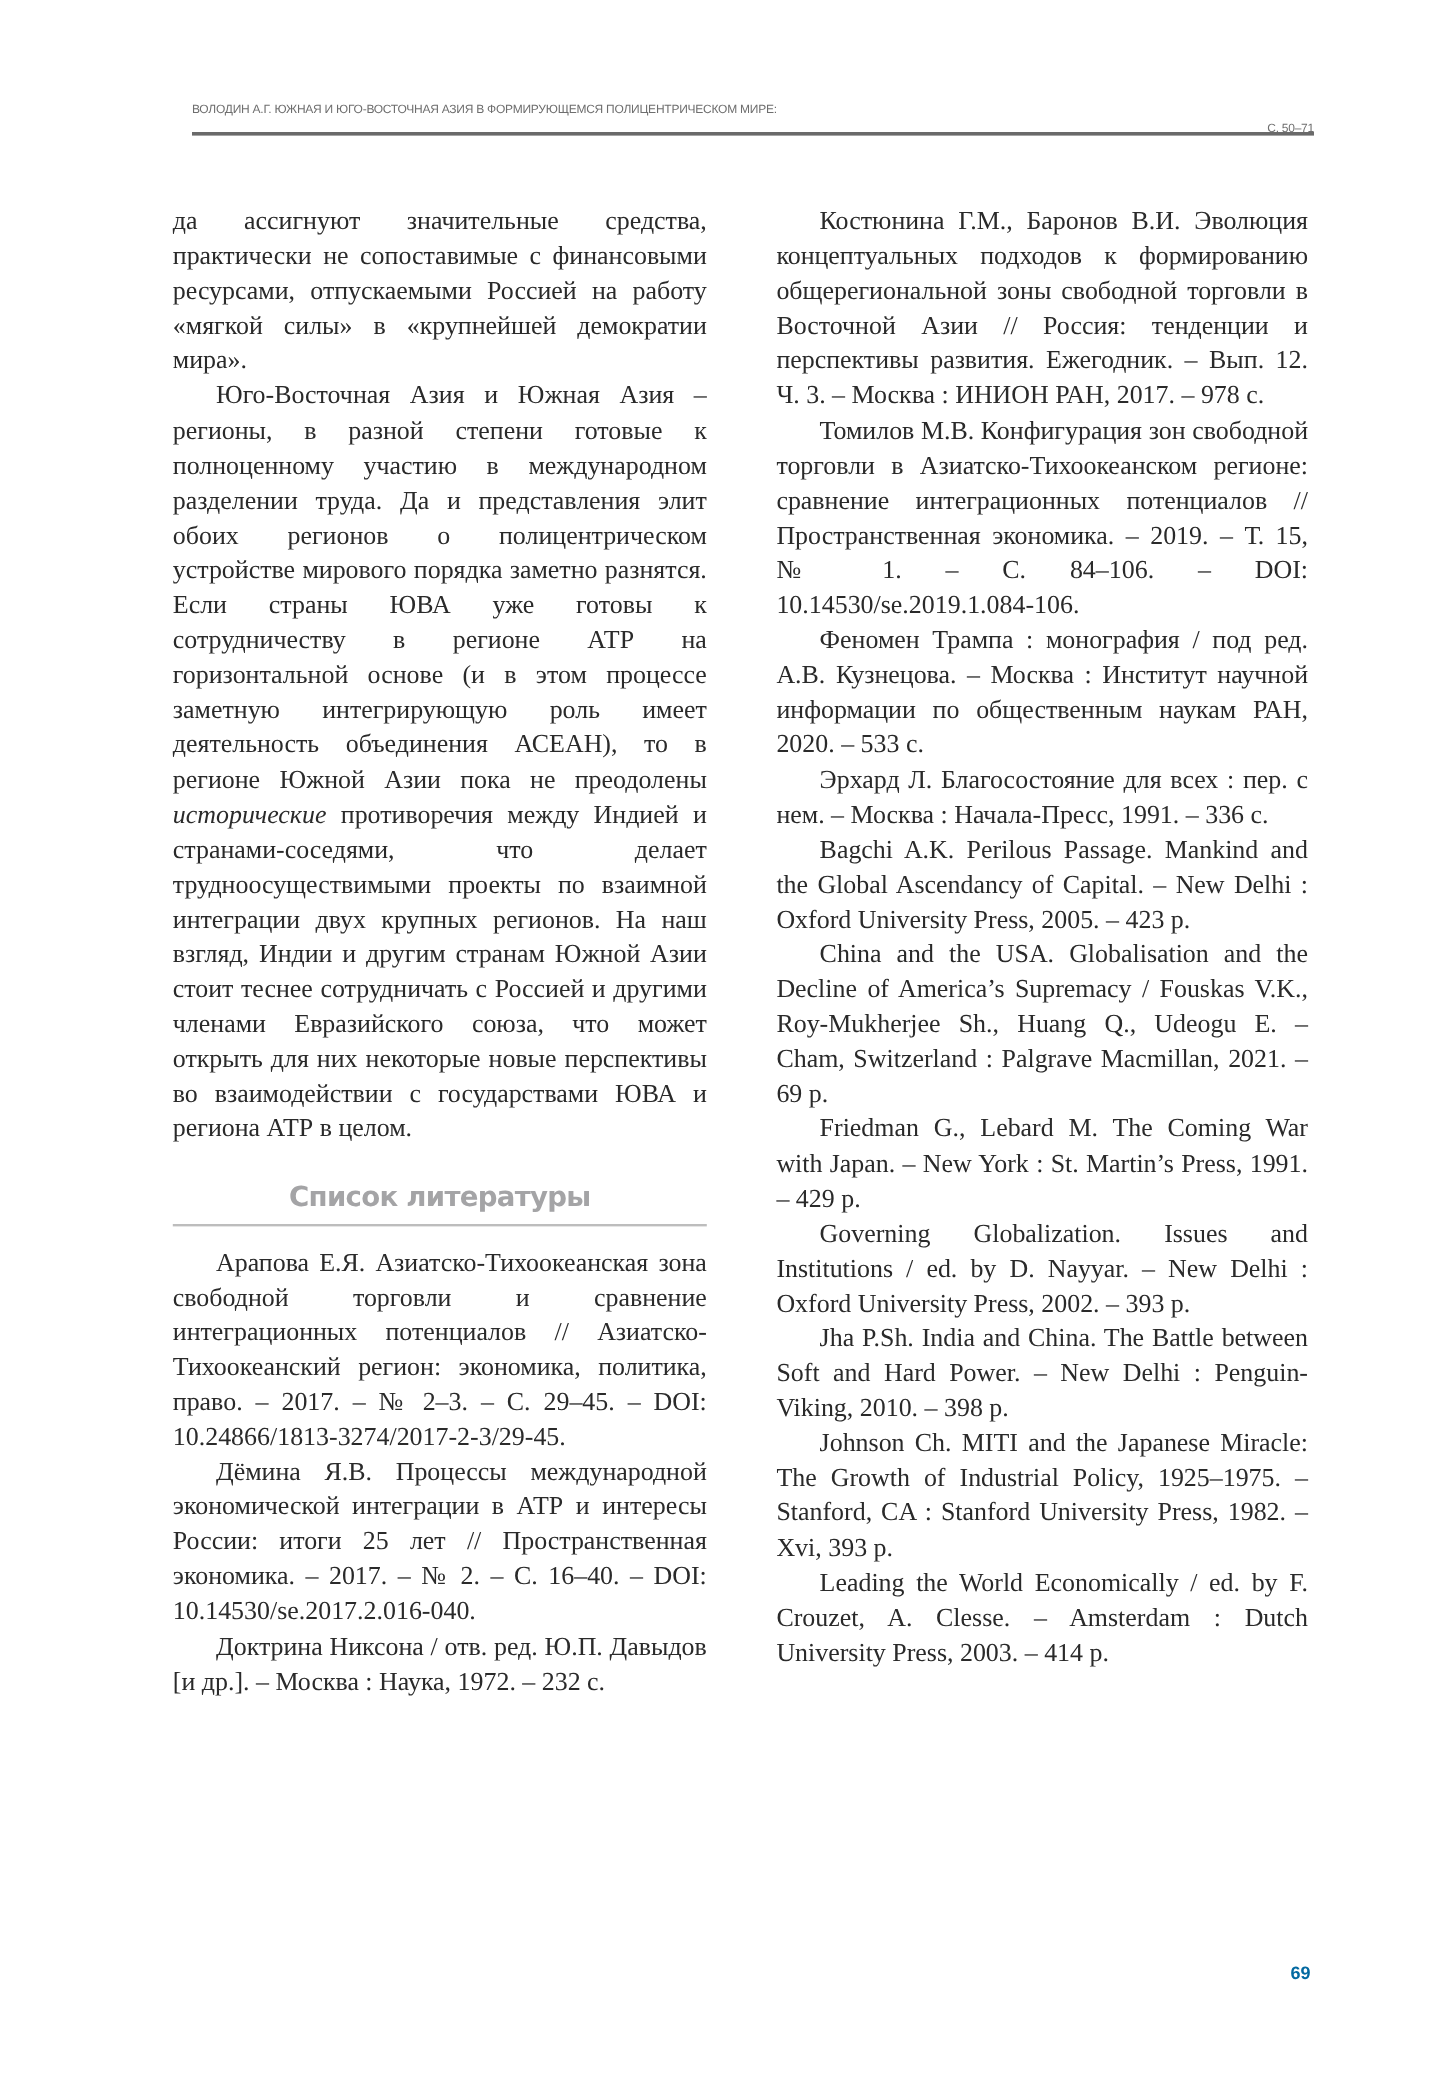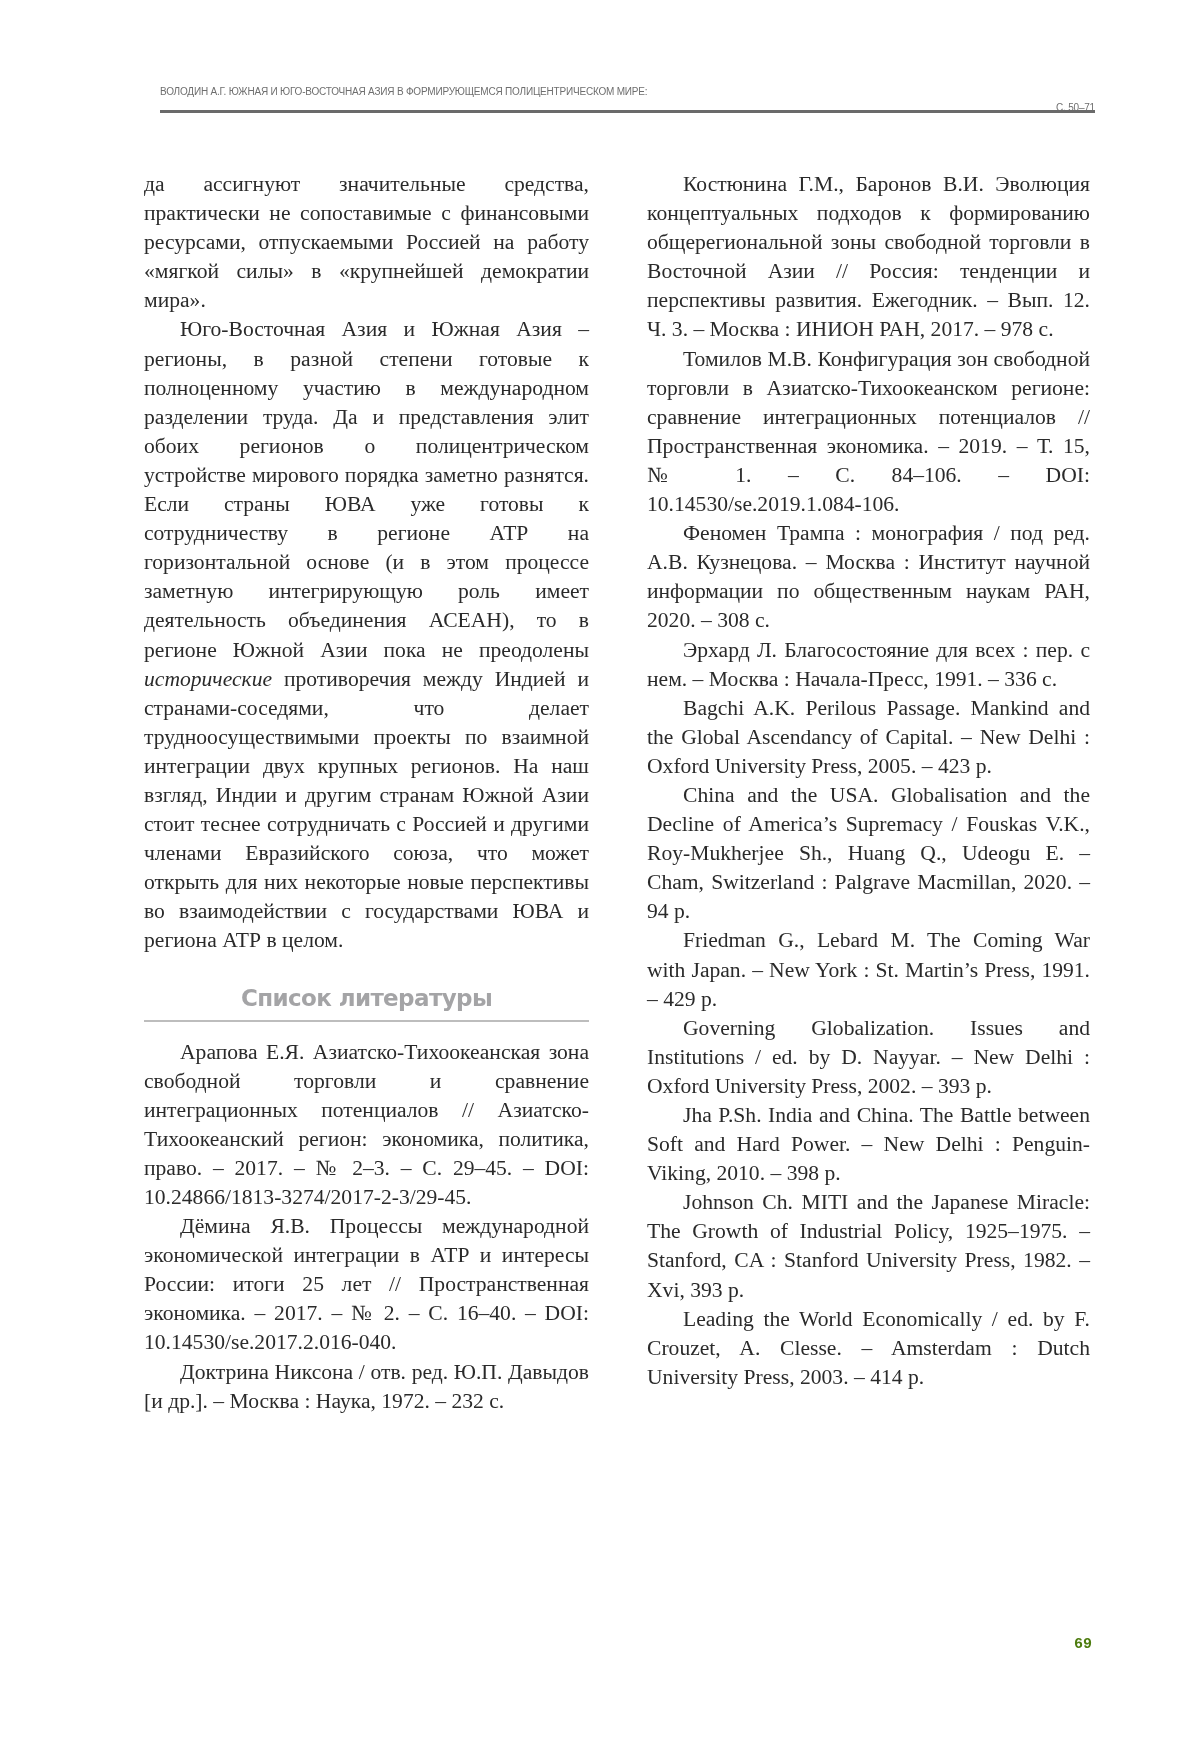--- a/index.html
+++ b/index.html
@@ -27,22 +27,22 @@
   .col em { font-style: italic; }
   .biblio-heading {
     font-family: "DejaVu Sans", sans-serif; font-weight: bold; font-size: 23px;
     color: #a4a4a6; margin-top: 25px; line-height: 34px; letter-spacing: -0.6px;
     text-align: center;
   }
   .biblio-rule { height: 2px; background: #bdbdbd; margin-top: 5px; margin-bottom: 16px; }
   .ref { margin: 0; text-indent: 36px; }
   .page-num {
     position: absolute; left: 1060px; top: 1636px; width: 32px; text-align: right;
-    font-family: Liberation Mono, monospace; font-weight: bold; font-size: 15px;
-    color: #4d7c0f;
+    font-family: Liberation Sans, sans-serif; font-weight: bold; font-size: 15px;
+    color: #0369a1;
   }
 </style>
 </head>
 <body>
 
 <div class="running-head">
   <div class="line">ВОЛОДИН А.Г. ЮЖНАЯ И ЮГО-ВОСТОЧНАЯ АЗИЯ В ФОРМИРУЮЩЕМСЯ ПОЛИЦЕНТРИЧЕСКОМ МИРЕ:</div>
   <div class="pages">С. 50–71</div>
 </div>
 <div class="head-rule"></div>
@@ -55,24 +55,24 @@
   <div class="biblio-rule"></div>
 
   <p class="ref">Арапова Е.Я. Азиатско-Тихоокеанская зона свободной торговли и сравнение интеграционных потенциалов // Азиатско-Тихоокеанский регион: экономика, политика, право. – 2017. – № 2–3. – С. 29–45. – DOI: 10.24866/1813-3274/2017-2-3/29-45.</p>
   <p class="ref">Дёмина Я.В. Процессы международной экономической интеграции в АТР и интересы России: итоги 25 лет // Пространственная экономика. – 2017. – № 2. – С. 16–40. – DOI: 10.14530/se.2017.2.016-040.</p>
   <p class="ref">Доктрина Никсона / отв. ред. Ю.П. Давыдов [и др.]. – Москва : Наука, 1972. – 232 с.</p>
 </div>
 
 <div class="col right">
   <p class="ref">Костюнина Г.М., Баронов В.И. Эволюция концептуальных подходов к формированию общерегиональной зоны свободной торговли в Восточной Азии // Россия: тенденции и перспективы развития. Ежегодник. – Вып. 12. Ч. 3. – Москва : ИНИОН РАН, 2017. – 978 с.</p>
   <p class="ref">Томилов М.В. Конфигурация зон свободной торговли в Азиатско-Тихоокеанском регионе: сравнение интеграционных потенциалов // Пространственная экономика. – 2019. – Т. 15, № 1. – С. 84–106. – DOI: 10.14530/se.2019.1.084-106.</p>
-  <p class="ref">Феномен Трампа : монография / под ред. А.В. Кузнецова. – Москва : Институт научной информации по общественным наукам РАН, 2020. – 308 с.</p>
+  <p class="ref">Феномен Трампа : монография / под ред. А.В. Кузнецова. – Москва : Институт научной информации по общественным наукам РАН, 2020. – 533 с.</p>
   <p class="ref">Эрхард Л. Благосостояние для всех : пер. с нем. – Москва : Начала-Пресс, 1991. – 336 с.</p>
   <p class="ref">Bagchi A.K. Perilous Passage. Mankind and the Global Ascendancy of Capital. – New Delhi : Oxford University Press, 2005. – 423 p.</p>
-  <p class="ref">China and the USA. Globalisation and the Decline of America’s Supremacy / Fouskas V.K., Roy-Mukherjee Sh., Huang Q., Udeogu E. – Cham, Switzerland : Palgrave Macmillan, 2020. – 94 p.</p>
+  <p class="ref">China and the USA. Globalisation and the Decline of America’s Supremacy / Fouskas V.K., Roy-Mukherjee Sh., Huang Q., Udeogu E. – Cham, Switzerland : Palgrave Macmillan, 2021. – 69 p.</p>
   <p class="ref">Friedman G., Lebard M. The Coming War with Japan. – New York : St. Martin’s Press, 1991. – 429 p.</p>
   <p class="ref">Governing Globalization. Issues and Institutions / ed. by D. Nayyar. – New Delhi : Oxford University Press, 2002. – 393 p.</p>
   <p class="ref">Jha P.Sh. India and China. The Battle between Soft and Hard Power. – New Delhi : Penguin-Viking, 2010. – 398 p.</p>
   <p class="ref">Johnson Ch. MITI and the Japanese Miracle: The Growth of Industrial Policy, 1925–1975. – Stanford, CA : Stanford University Press, 1982. – Xvi, 393 p.</p>
   <p class="ref">Leading the World Economically / ed. by F. Crouzet, A. Clesse. – Amsterdam : Dutch University Press, 2003. – 414 p.</p>
 </div>
 
 <div class="page-num">69</div>
 
 </body></html>

